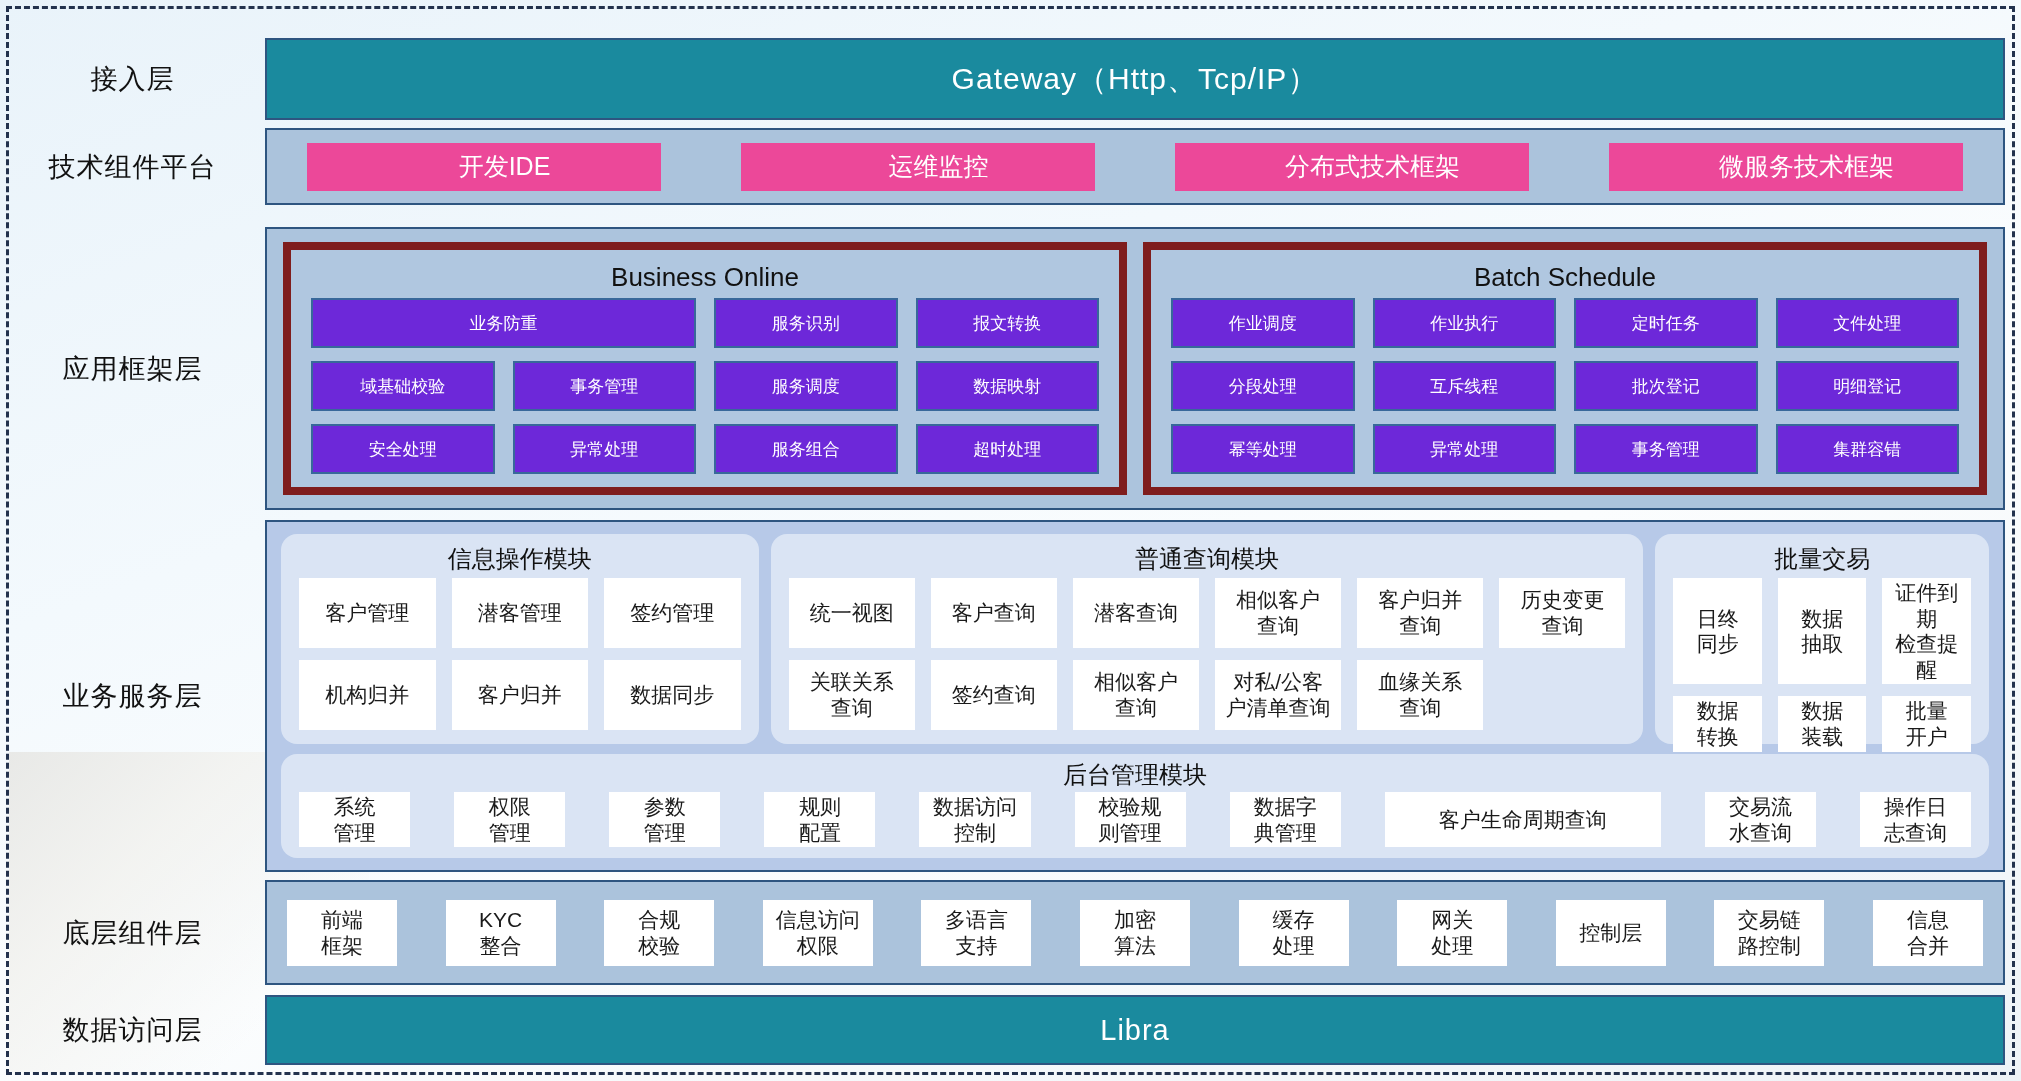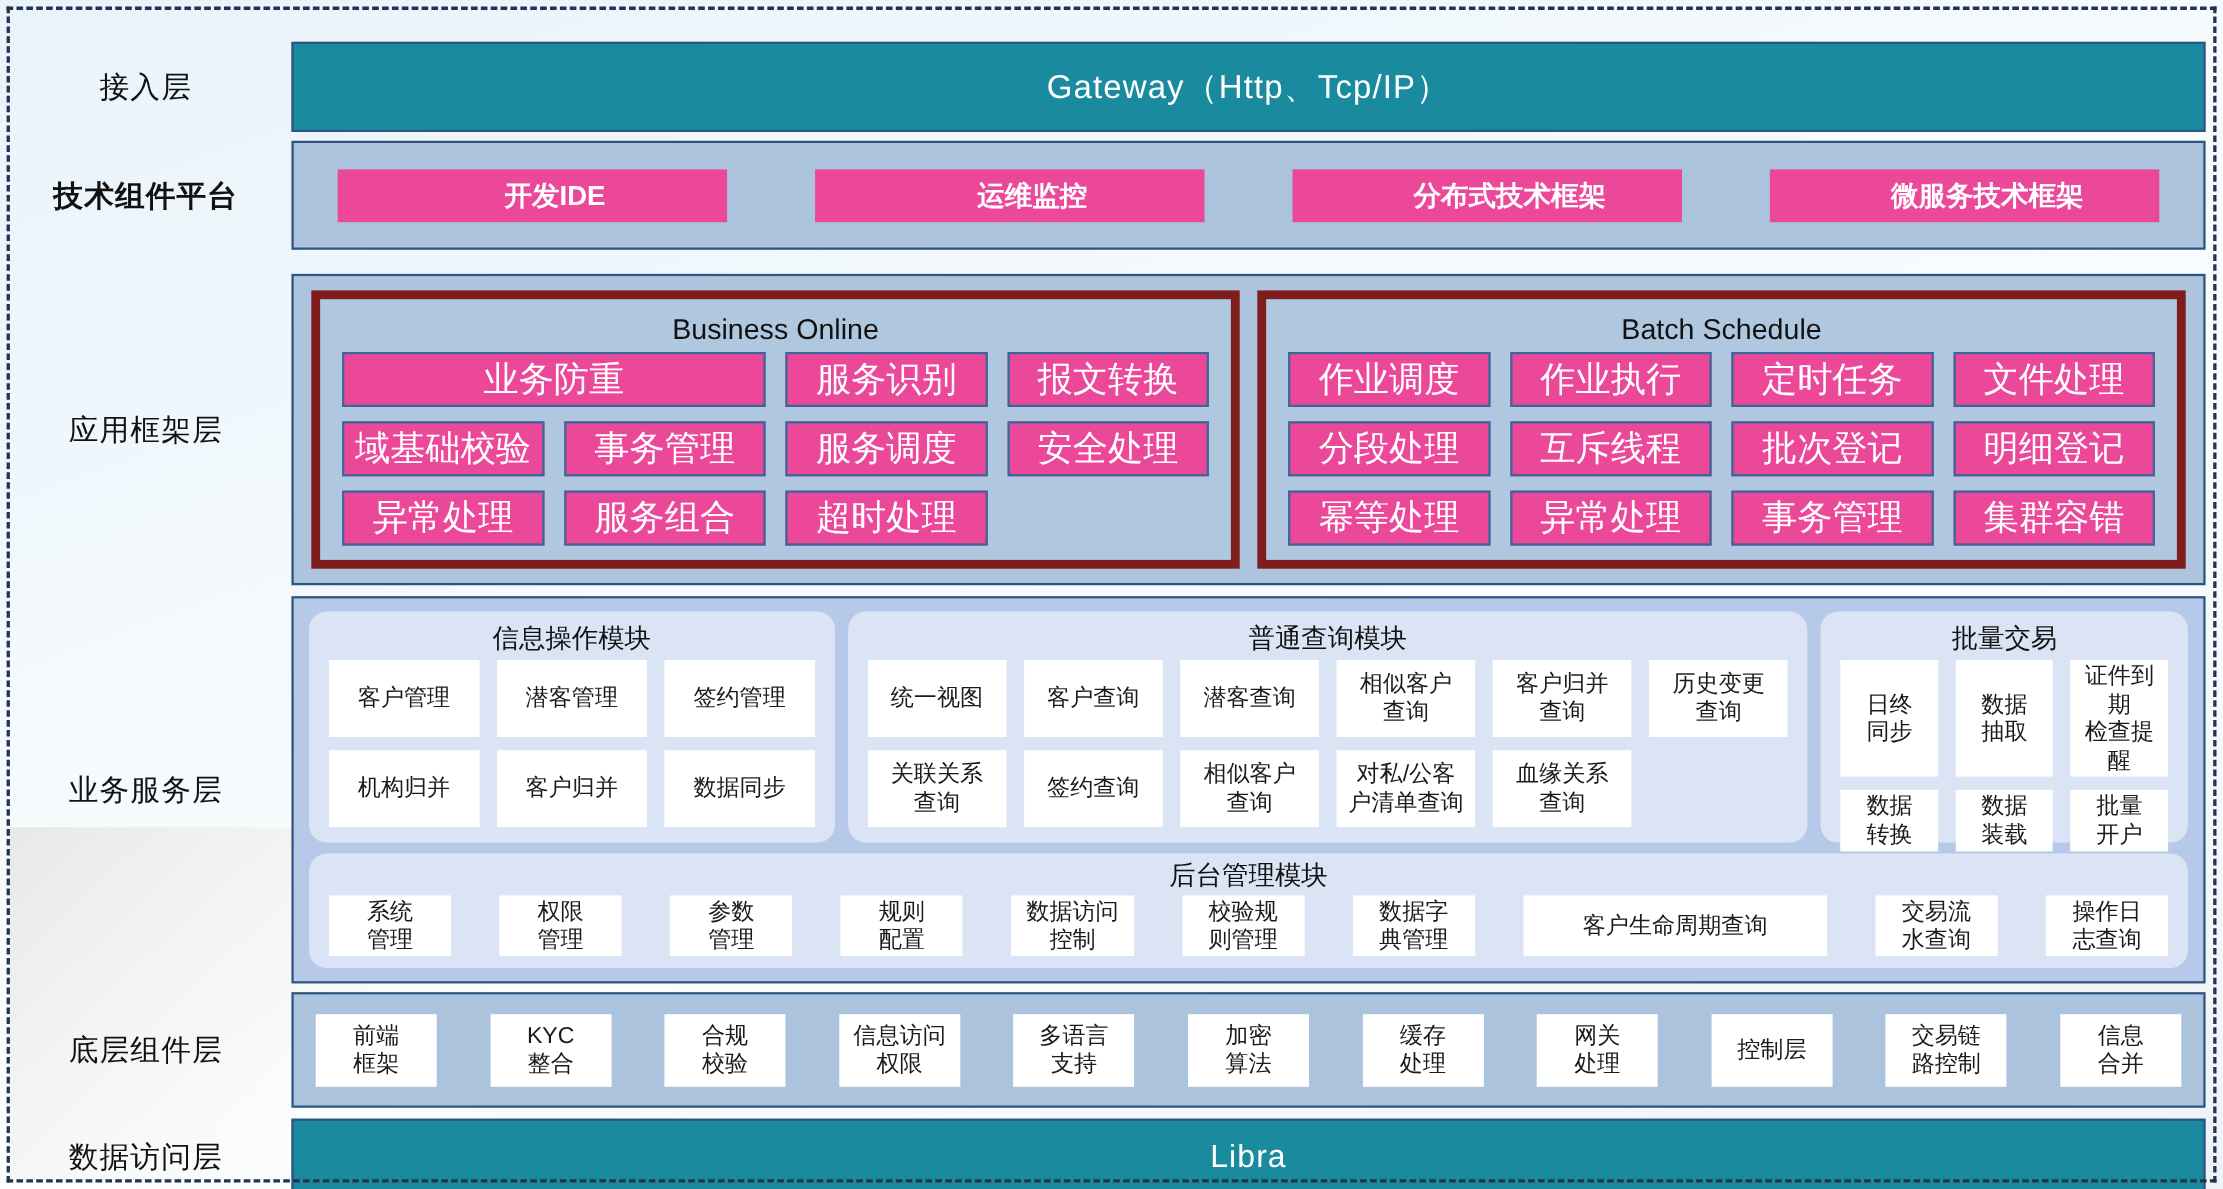--- a/index.html
+++ b/index.html
@@ -34,21 +34,21 @@
   .teal-bar{
     background:#1a8a9e;border:2px solid #2e5580;
     display:flex;align-items:center;justify-content:center;
     color:#ffffff;font-size:30px;letter-spacing:1px;
   }
 
   
   .layer-access{height:82px;margin-bottom:8px;}
 
   
-  .layer-tech{height:99px;margin-bottom:22px;font-weight:bold;}
+  .layer-tech{height:77px;margin-bottom:22px;}
   .tech-panel{
     height:100%;background:#abc3dc;border:2px solid #2e5580;box-sizing:border-box;
     display:grid;grid-template-columns:repeat(4,1fr);align-items:center;justify-items:center;
   }
   .tech-btn{
     width:72%;height:48px;background:#ec4899;color:#fff;font-size:25px;
     display:flex;align-items:center;justify-content:center;padding-left:41px;
   }
 
   
@@ -61,22 +61,22 @@
     flex:1;border:8px solid #7f1d1d;background:#b0c7e0;box-sizing:border-box;
     padding:6px 20px 13px;display:flex;flex-direction:column;
   }
   .frame-group-title{
     text-align:center;font-size:26px;color:#111;height:42px;line-height:42px;flex:none;
   }
   .frame-grid{
     flex:1;display:grid;grid-template-columns:repeat(4,1fr);gap:13px 18px;
   }
   .steel-btn{
-    background:#ec4899;border:2px solid #38689a;box-sizing:border-box;
-    color:#fff;font-size:32px;display:flex;align-items:center;justify-content:center;font-family:Liberation Serif, serif;
+    background:#6d28d9;border:2px solid #38689a;box-sizing:border-box;
+    color:#fff;font-size:17px;display:flex;align-items:center;justify-content:center;font-family:Liberation Serif, serif;
   }
   .steel-btn.span2{grid-column:span 2;}
 
   
   .layer-service{height:352px;margin-bottom:8px;}
   .service-panel{
     height:100%;background:#b7c9e8;border:2px solid #2e5580;box-sizing:border-box;
     padding:12px 14px;display:flex;flex-direction:column;gap:10px;
   }
   .modules-row{flex:1;display:flex;gap:12px;min-height:0;}
@@ -152,20 +152,21 @@
             <div class="steel-btn">服务识别</div>
 
             <div class="steel-btn">报文转换</div>
 
             <div class="steel-btn">域基础校验</div>
 
             <div class="steel-btn">事务管理</div>
 
             <div class="steel-btn">服务调度</div>
 
+            <div class="steel-btn">数据映射</div>
 
             <div class="steel-btn">安全处理</div>
 
             <div class="steel-btn">异常处理</div>
 
             <div class="steel-btn">服务组合</div>
 
             <div class="steel-btn">超时处理</div>
           </div>
       </div>

